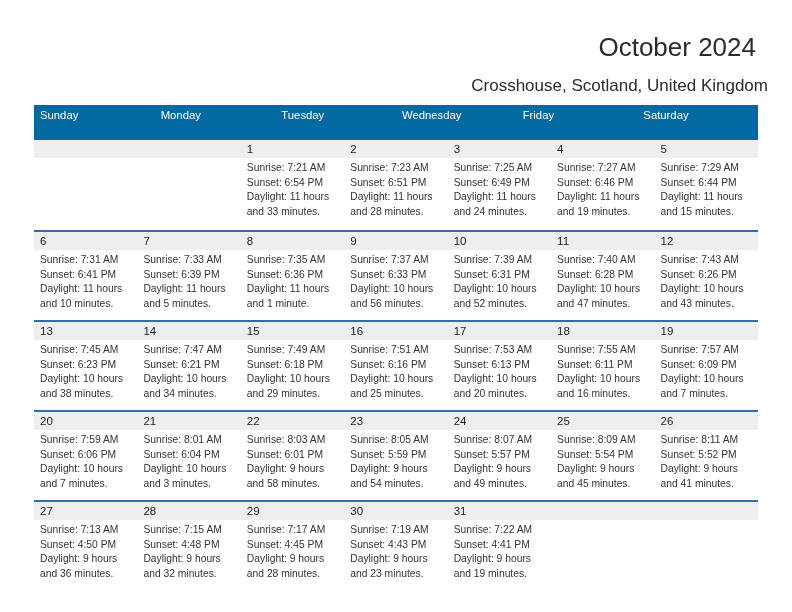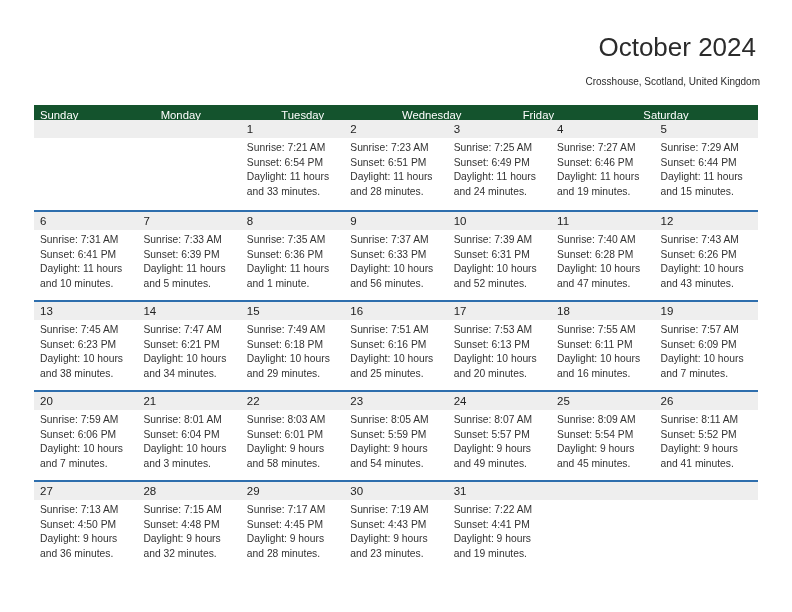--- a/index.html
+++ b/index.html
@@ -66,39 +66,39 @@
     position: absolute;
     right: 36px;
     top: 32px;
     font-size: 26px;
     color: #2b2b2b;
     text-align: center;
     white-space: nowrap;
   }
   .subtitle {
     position: absolute;
-    right: 32px;
+    right: 24px;
     top: 76px;
-    font-size: 10px;
+    font-size: 17px;
     color: #2b2b2b;
     text-align: right;
     white-space: nowrap;
   }
 
   
   .calendar {
     position: absolute;
     left: 34px;
     top: 105px;
     width: 724px;
   }
   .weekday-row {
     display: flex;
-    background: #14532d;
-    height: 15px;
+    background: #0369a1;
+    height: 35px;
   }
   .weekday {
     flex: 1 1 0;
     color: #ffffff;
     font-size: 11.3px;
     line-height: 21px;
     padding-left: 6px;
     box-sizing: border-box;
     white-space: nowrap;
   }

